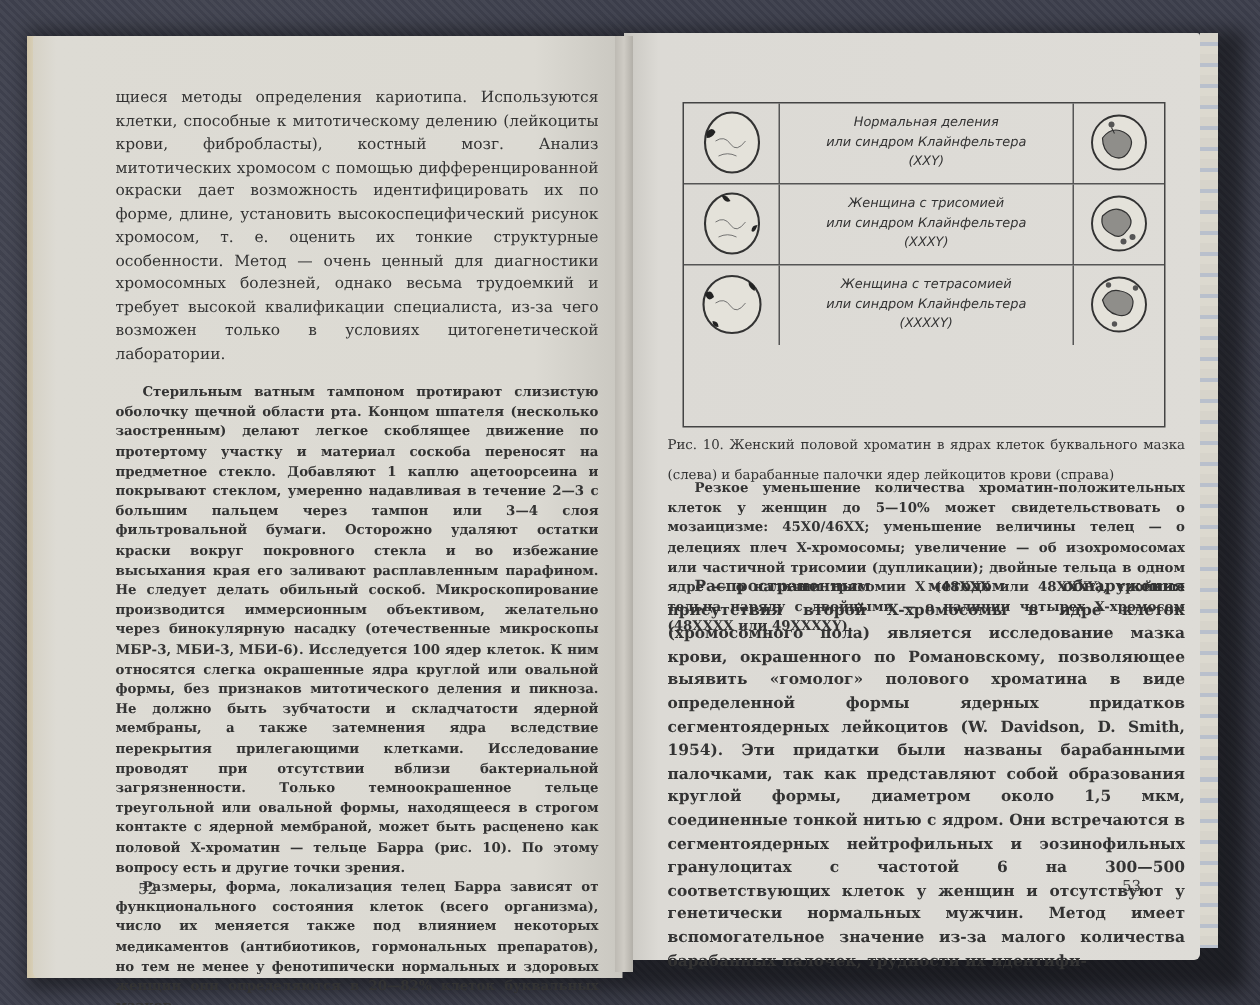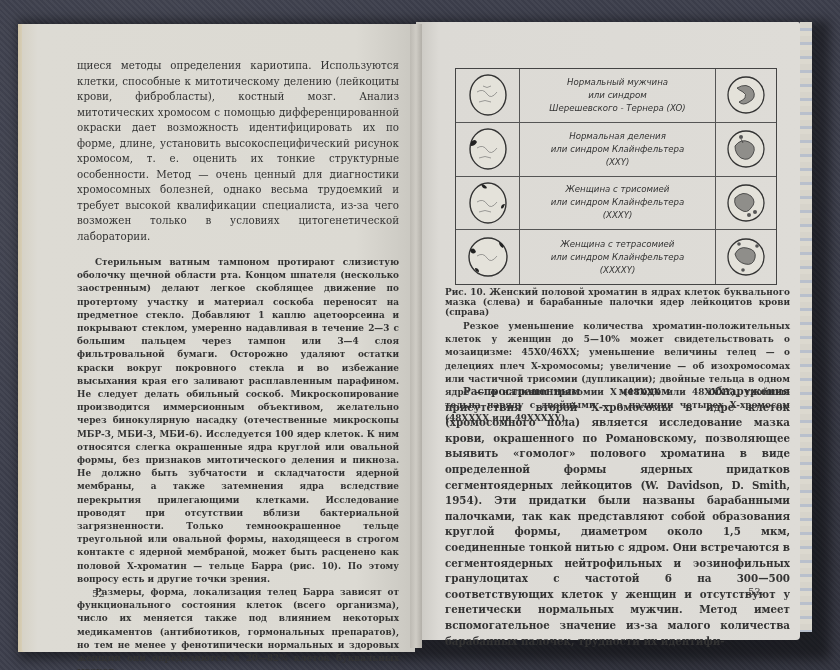--- a/index.html
+++ b/index.html
@@ -33,22 +33,22 @@
   .gap{height:12px;}
   .folio{position:absolute;font-size:10px;color:#3a3a3a;}
   .figure{position:absolute;left:455px;top:68px;width:320px;height:215px;border:1.5px solid #444;
     display:grid;grid-template-rows:repeat(4,1fr);}
   .row{display:grid;grid-template-columns:64px 1fr 60px;border-bottom:1px solid #555;}
   .row:last-child{border-bottom:none;}
   .cell{border-right:1px solid #555;display:flex;align-items:center;justify-content:center;}
   .cell:last-child{border-right:none;}
   .label{font-family:"DejaVu Sans","Liberation Sans",sans-serif;font-style:italic;font-size:8.6px;
     line-height:13px;text-align:center;color:#333;white-space:pre-line;}
-  .caption{position:absolute;left:445px;top:287px;width:345px;font-size:8.9px;line-height:10px;
-    text-align:justify;color:#333;font-weight:bold;}
+  .caption{position:absolute;left:445px;top:287px;width:345px;font-size:8.9px;line-height:20px;
+    text-align:justify;color:#333;}
 </style>
 </head>
 <body>
 
 <div class="bg-noise"></div>
 <div class="book-shadow"></div>
 
 <div class="page-left-edge"></div>
 <div class="page page-left"></div>
 <div class="page page-right"></div>
@@ -60,39 +60,20 @@
   <div class="gap"></div>
   <div class="small">
     <p>Стерильным ватным тампоном протирают слизистую оболочку щечной области рта. Концом шпателя (несколько заостренным) делают легкое скоблящее движение по протертому участку и материал соскоба переносят на предметное стекло. Добавляют 1 каплю ацетоорсеина и покрывают стеклом, умеренно надавливая в течение 2—3 с большим пальцем через тампон или 3—4 слоя фильтровальной бумаги. Осторожно удаляют остатки краски вокруг покровного стекла и во избежание высыхания края его заливают расплавленным парафином. Не следует делать обильный соскоб. Микроскопирование производится иммерсионным объективом, желательно через бинокулярную насадку (отечественные микроскопы МБР-3, МБИ-3, МБИ-6). Исследуется 100 ядер клеток. К ним относятся слегка окрашенные ядра круглой или овальной формы, без признаков митотического деления и пикноза. Не должно быть зубчатости и складчатости ядерной мембраны, а также затемнения ядра вследствие перекрытия прилегающими клетками. Исследование проводят при отсутствии вблизи бактериальной загрязненности. Только темноокрашенное тельце треугольной или овальной формы, находящееся в строгом контакте с ядерной мембраной, может быть расценено как половой X-хроматин — тельце Барра (рис. 10). По этому вопросу есть и другие точки зрения.</p>
     <p>Размеры, форма, локализация телец Барра зависят от функционального состояния клеток (всего организма), число их меняется также под влиянием некоторых медикаментов (антибиотиков, гормональных препаратов), но тем не менее у фенотипически нормальных и здоровых женщин они определяются в 20—82% клеток буквальных мазков.</p>
 
   </div>
 </div>
 <div class="folio" style="left:92px;top:588px;">52</div>
 
 <div class="figure">
-  <div class="row">
-    <div class="cell">
-      <svg width="46" height="46" viewBox="0 0 46 46">
-          <ellipse cx="23" cy="23" rx="18" ry="20" fill="#e4e2da" stroke="#333" stroke-width="1.4"></ellipse>
-          <path d="M12 20 q6 -4 10 2 q4 6 10 -2 M14 30 q6 -3 12 0 M18 14 q4 3 8 0" stroke="#666" fill="none" stroke-width="0.6"></path>
-        </svg>
-    </div>
-    <div class="cell">
-        <div class="label">Нормальный мужчина
-или синдром
-Шерешевского - Тернера (XO)</div>
-      </div>
-    <div class="cell">
-      <svg width="42" height="42" viewBox="0 0 42 42">
-          <circle cx="21" cy="21" r="18" fill="#e4e2da" stroke="#333" stroke-width="1.3"></circle>
-          <path d="M12 14 q10 -6 16 2 q4 8 -4 12 q-6 4 -10 0 q4 -2 6 -4 q2 -4 -2 -6 q-4 -2 -6 -4z" fill="#8f8e8a" stroke="#333" stroke-width="0.8"></path>
-        </svg>
-    </div>
-  </div>
   <div class="row">
     <div class="cell">
       <svg width="46" height="46" viewBox="0 0 46 46">
           <ellipse cx="23" cy="23" rx="18" ry="20" fill="#e4e2da" stroke="#333" stroke-width="1.4"></ellipse>
           <path d="M6 16 q4 -4 6 0 q-2 4 -6 4z" fill="#222"></path>
           <path d="M12 22 q6 -4 10 2 q4 6 10 -2 M14 32 q6 -3 12 0" stroke="#666" fill="none" stroke-width="0.6"></path>
         </svg>
     </div>
     <div class="cell">
         <div class="label">Нормальная деления

